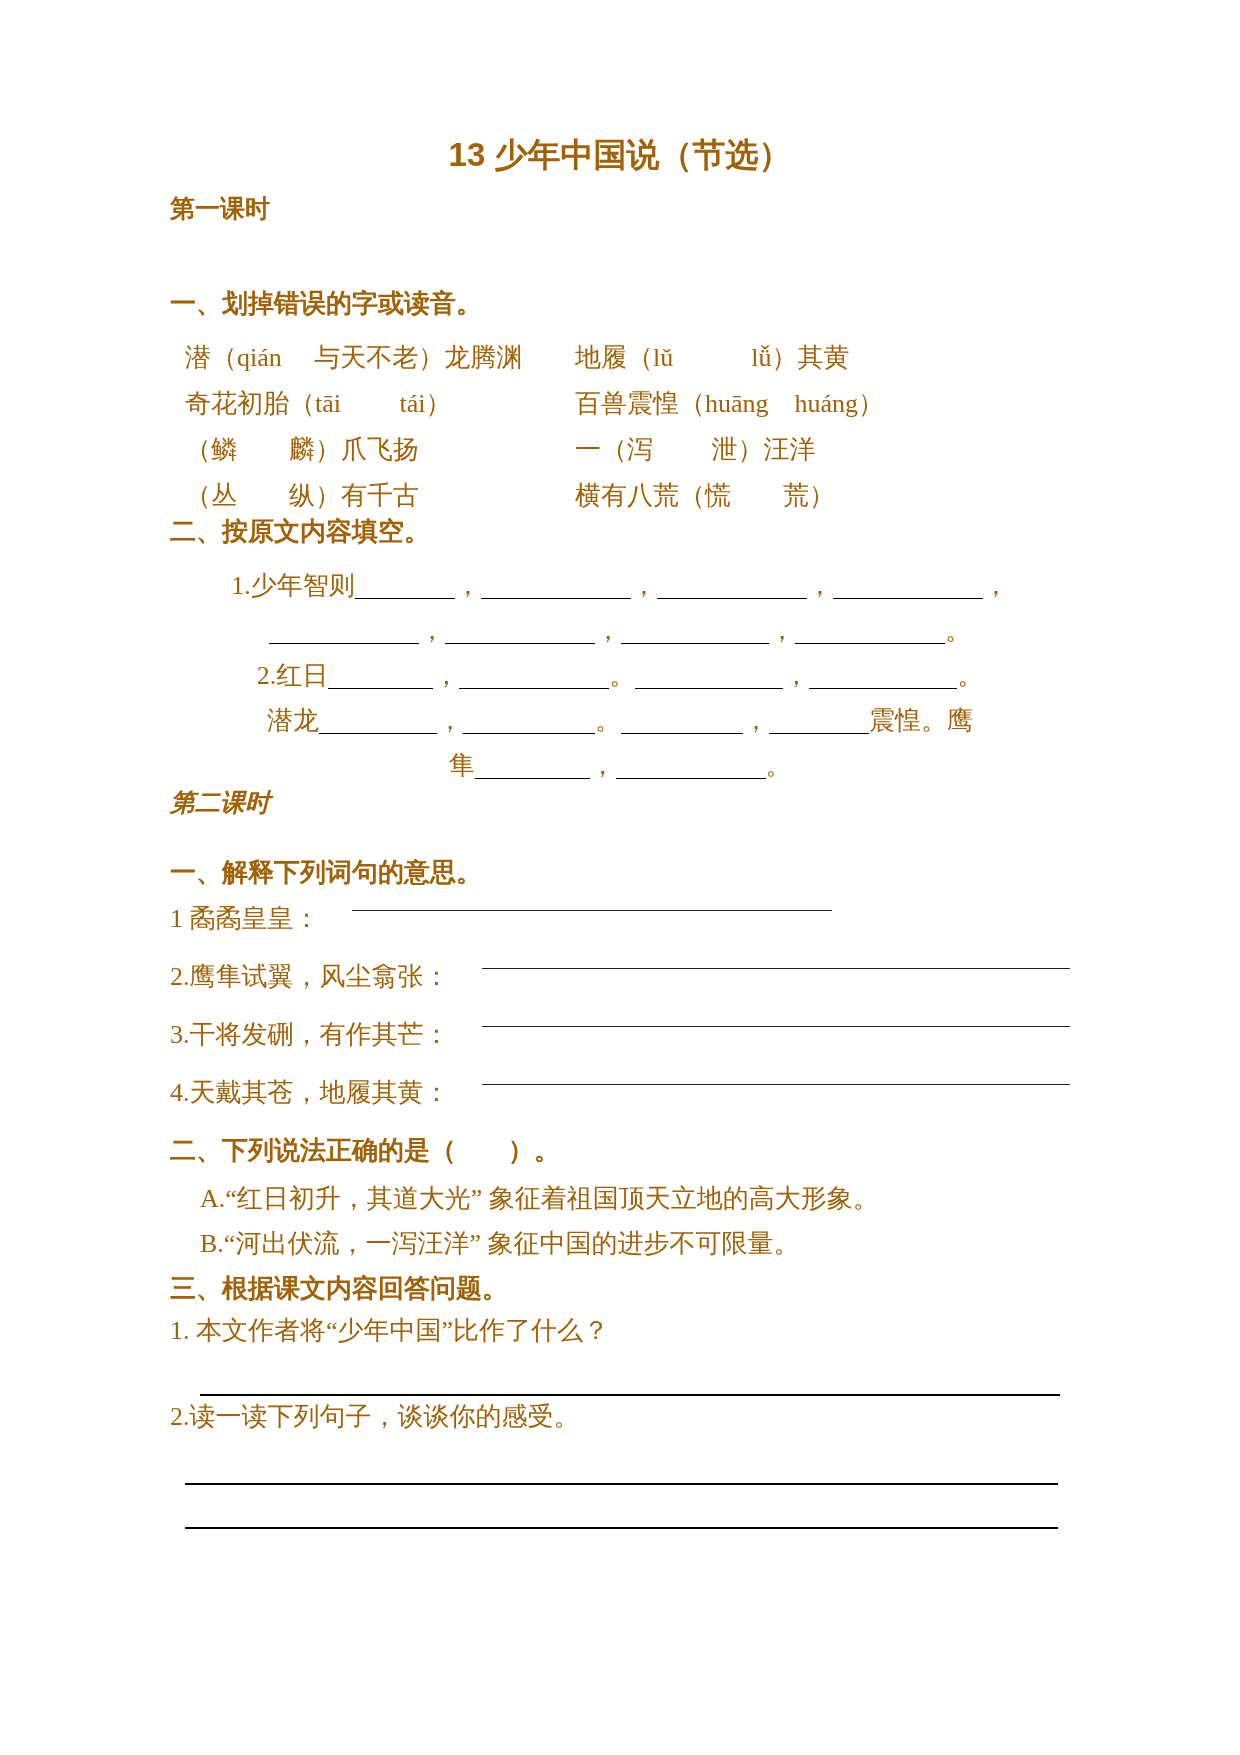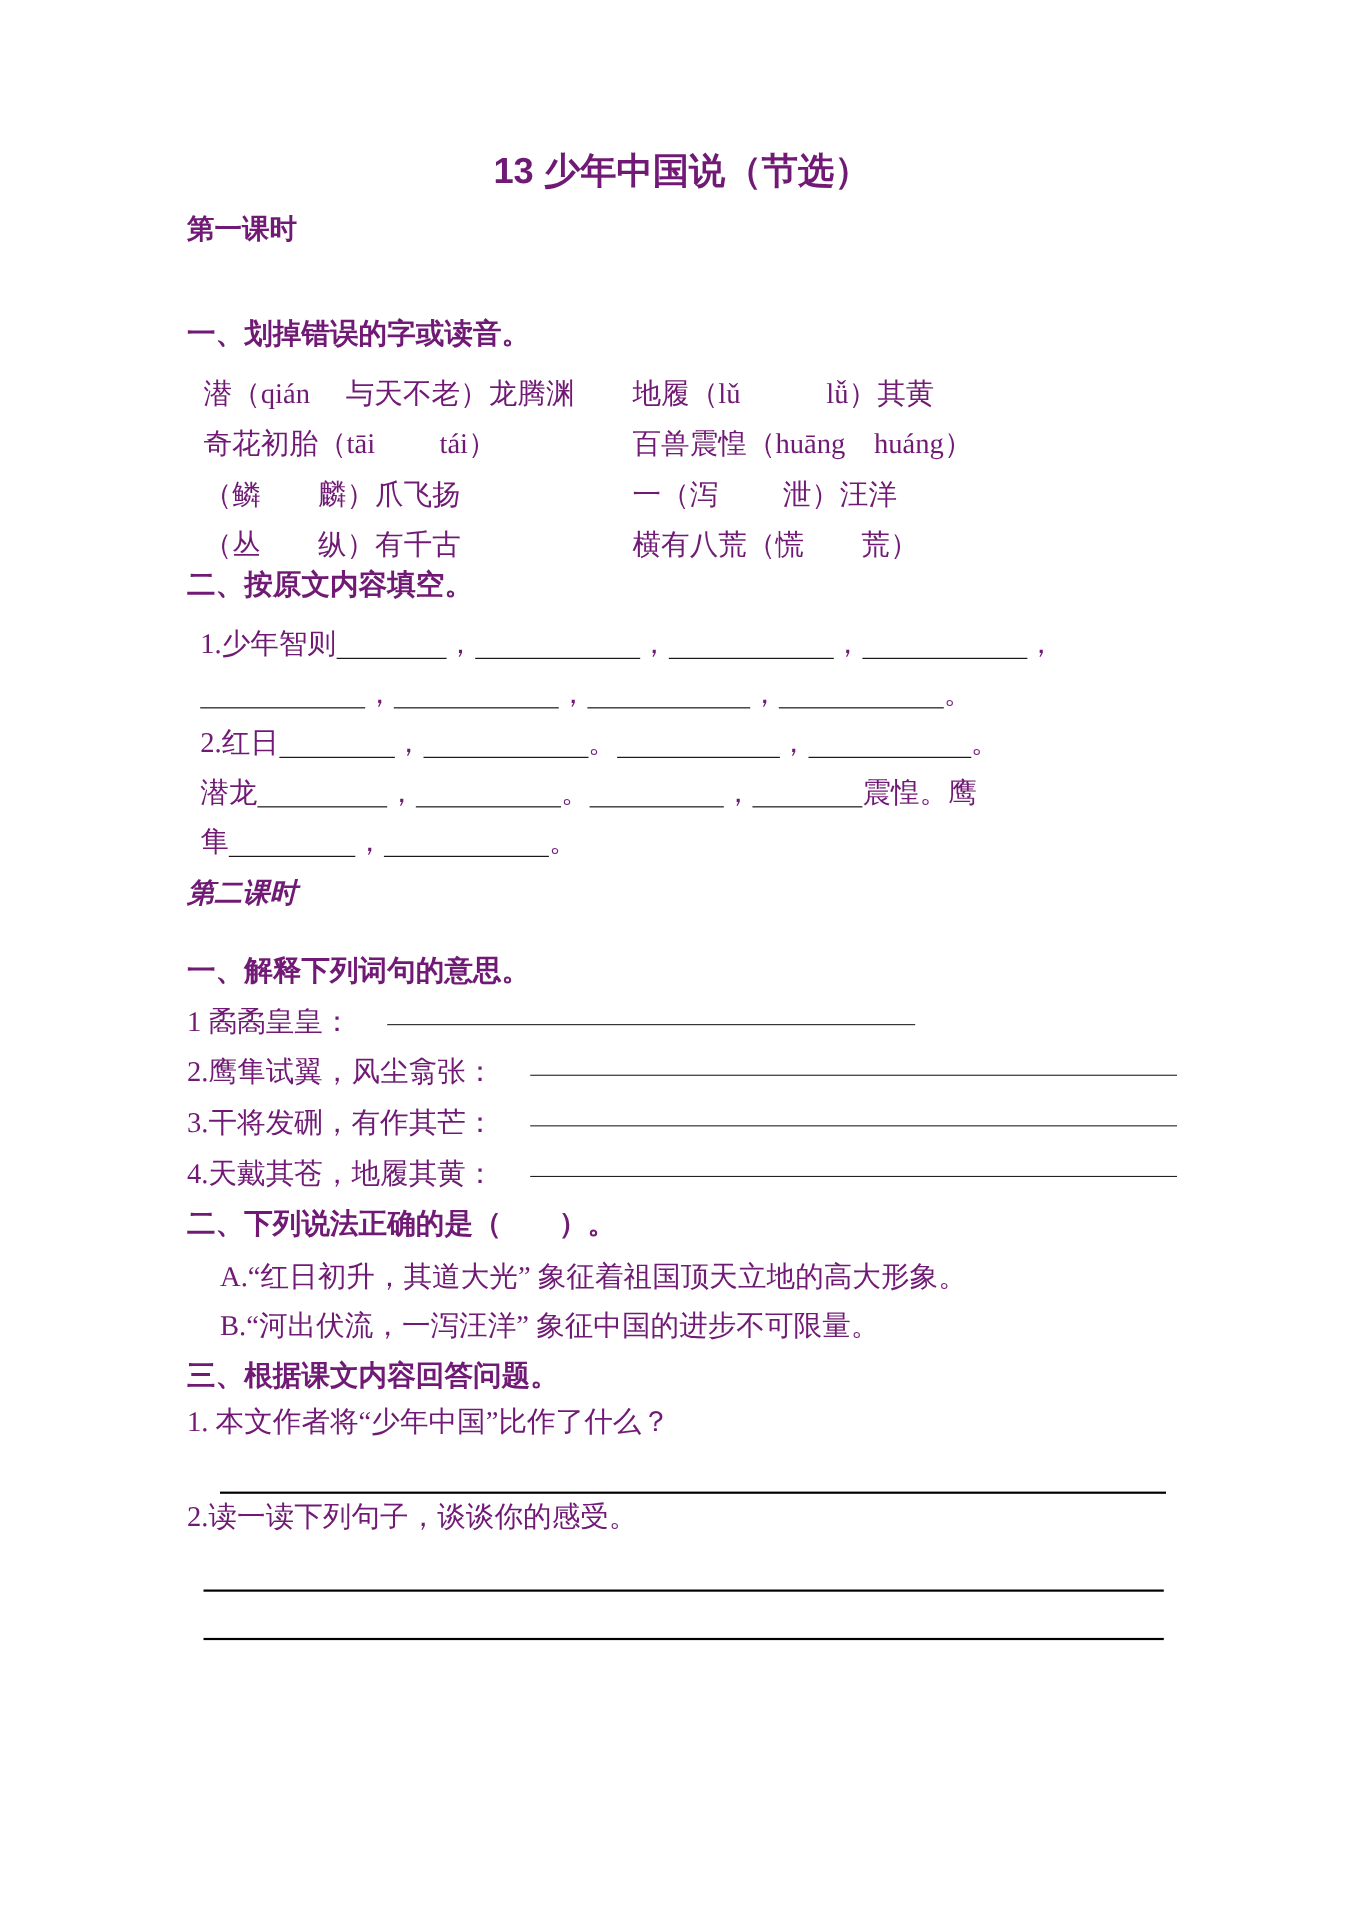--- a/index.html
+++ b/index.html
@@ -3,21 +3,21 @@
 <meta charset="utf-8">
 <style>
   html,body{margin:0;padding:0;background:#888;}
   .page{
     position:relative;
     width:1240px;height:1755px;
     margin:0 auto;
     background:#ffffff;
     box-sizing:border-box;
     padding:138px 170px 0 170px;
-    color:#701a75;
+    color:#a16207;
     font-family:"Liberation Serif", serif;
     font-size:26px;
     overflow:hidden;
   }
   h1.doc-title{
     font-family:"Liberation Sans", sans-serif;
     font-weight:600;
     font-size:33px;line-height:1;
     text-align:center;
     margin:0 0 25px 0;
@@ -38,37 +38,37 @@
   h3.sec-heading.tight{margin-bottom:20px;}
   
   .pinyin-grid{
     display:grid;
     grid-template-columns:390px 1fr;
     padding-left:15px;
     margin:0;
   }
   .pinyin-grid span{line-height:46px;white-space:nowrap;}
   
-  .fill-block{margin:12px;}
+  .fill-block{margin:0;text-align:center;}
   .fill-line{line-height:45px;white-space:nowrap;}
   .blank{
     display:inline-block;
     height:1em;
     border-bottom:1px solid #000;
     margin-bottom:-5px;
   }
   .b100{width:100px;} .b105{width:105px;}
   .b118{width:118px;} .b120{width:122px;} .b130{width:132px;}
   .b148{width:148px;} .b150{width:150px;} .b115{width:115px;}
   
   .x-row{
     display:flex;
-    align-items:center;
+    align-items:flex-start;
     height:26px;
-    margin-bottom:20px;
+    margin-bottom:32px;
     gap:24px;
   }
   .x-label{white-space:nowrap;line-height:26px;}
   .x-blank{flex:1 1 auto;height:4px;border-bottom:1px solid #222;margin-left:8px;}
   .x-blank.fixed{flex:0 0 480px;}
   
   .options{padding-left:30px;}
   .option{line-height:26px;margin-bottom:19px;white-space:nowrap;}
   
   .question{line-height:26px;margin:0;}

